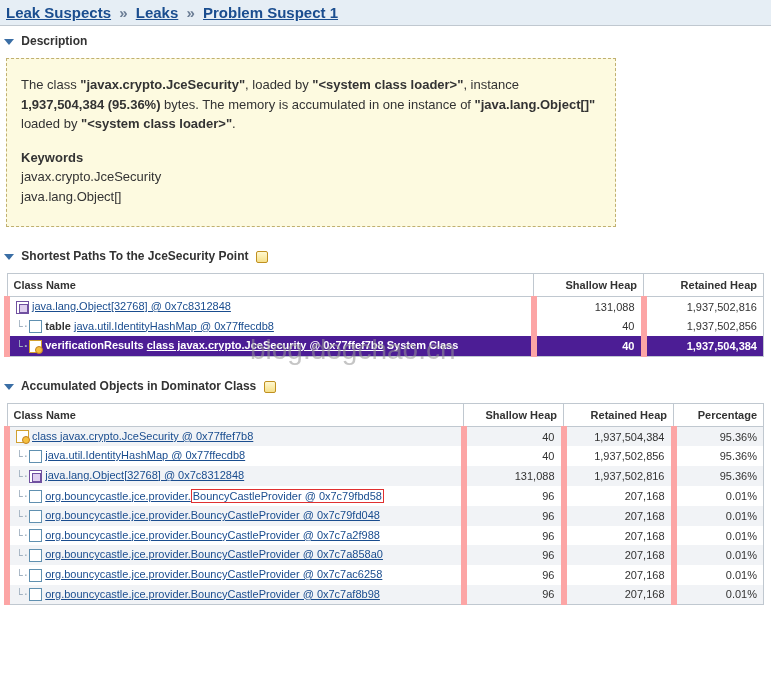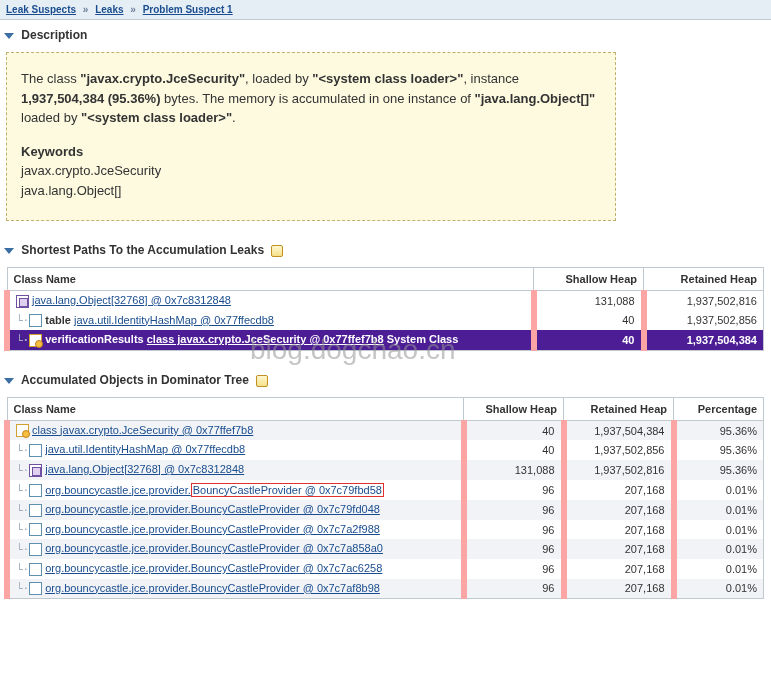--- a/index.html
+++ b/index.html
@@ -6,21 +6,21 @@
   body {
     font-family: Verdana, Arial, sans-serif;
     font-size: 12px;
     color: #333;
     background: #fff;
     width: 771px;
   }
   .breadcrumb {
     background: #e6eef5;
     padding: 4px 6px;
-    font-size: 10px;
+    font-size: 15px;
     font-weight: bold;
     border-bottom: 1px solid #c0c8d0;
   }
   .breadcrumb a { color: #1a4d8f; text-decoration: underline; }
   .breadcrumb .sep { color: #6b7d95; margin: 0 4px; }
 
   .section-header {
     font-weight: bold;
     font-size: 12px;
     padding: 8px 4px 6px 4px;
@@ -170,21 +170,21 @@
   <div>
     <span>The class </span><b>"javax.crypto.JceSecurity"</b><span>, loaded by </span><b>"&lt;system class loader&gt;"</b><span>, instance </span><b>1,937,504,384 (95.36%)</b><span> bytes. The memory is accumulated in one instance of </span><b>"java.lang.Object[]"</b><span> loaded by </span><b>"&lt;system class loader&gt;"</b><span>.</span>
   </div>
   <div class="kw-title">Keywords</div>
   <div>javax.crypto.JceSecurity</div>
   <div>java.lang.Object[]</div>
 </div>
 
 <div class="section-header">
   <span class="twisty"></span>
-  <span>Shortest Paths To the Accumulation Leaks</span>
+  <span>Shortest Paths To the JceSecurity Point</span>
   <span class="table-icon"></span>
 </div>
 
 <table class="data">
   <thead>
     <tr>
       <th>Class Name</th>
       <th class="num" style="width:110px">Shallow Heap</th>
       <th class="num" style="width:120px">Retained Heap</th>
     </tr>
@@ -203,21 +203,21 @@
       <tr class="sel">
         <td class="tree-cell indent2"><span class="tree-lines">└·</span><span class="ticon class"></span><b>verificationResults </b><a href="#">class javax.crypto.JceSecurity @ 0x77ffef7b8</a><b> System Class</b></td>
         <td class="num">40</td>
         <td class="num">1,937,504,384</td>
       </tr>
     </tbody>
 </table>
 
 <div class="section-header">
   <span class="twisty"></span>
-  <span>Accumulated Objects in Dominator Tree</span>
+  <span>Accumulated Objects in Dominator Class</span>
   <span class="table-icon"></span>
 </div>
 
 <table class="data">
   <thead>
     <tr>
       <th>Class Name</th>
       <th class="num" style="width:100px">Shallow Heap</th>
       <th class="num" style="width:110px">Retained Heap</th>
       <th class="num" style="width:90px">Percentage</th>

